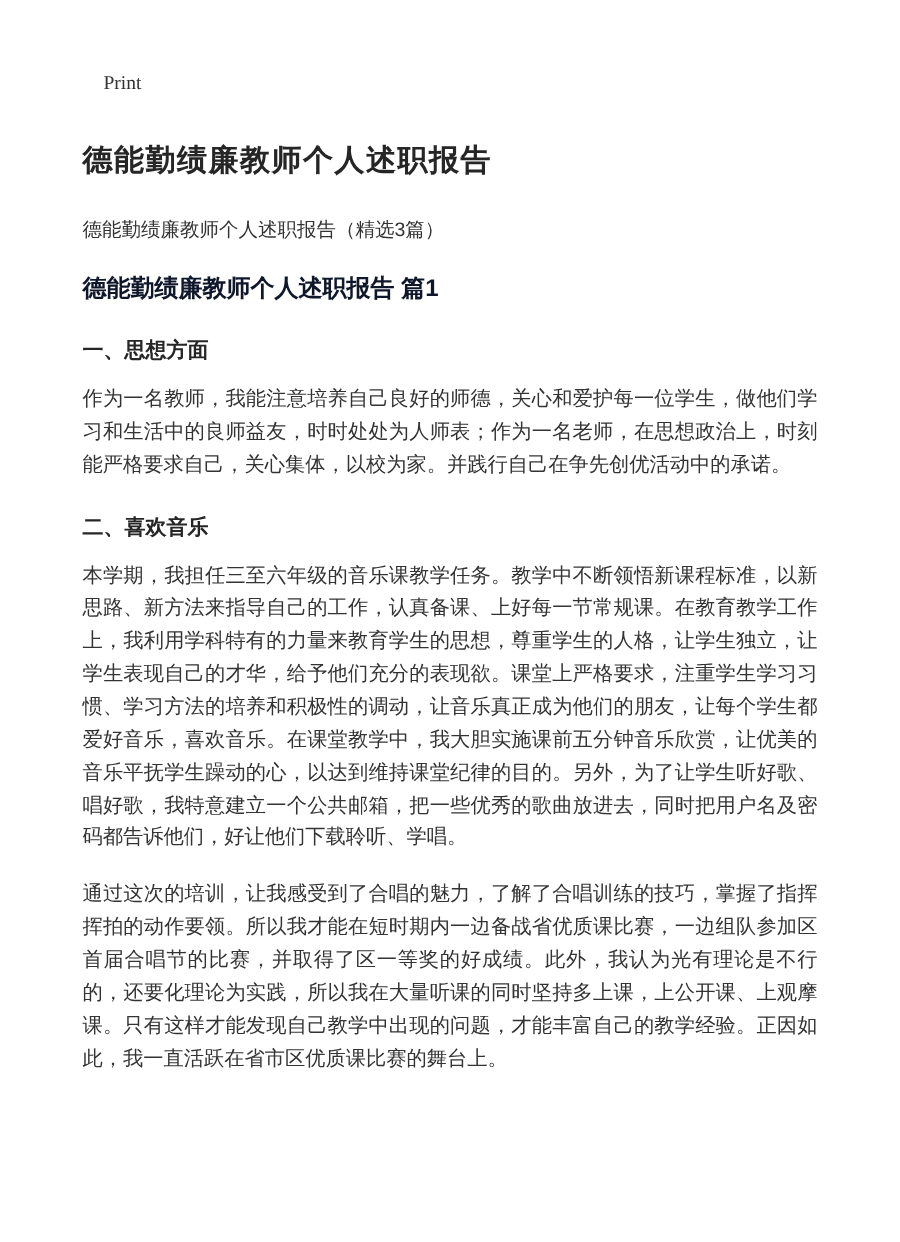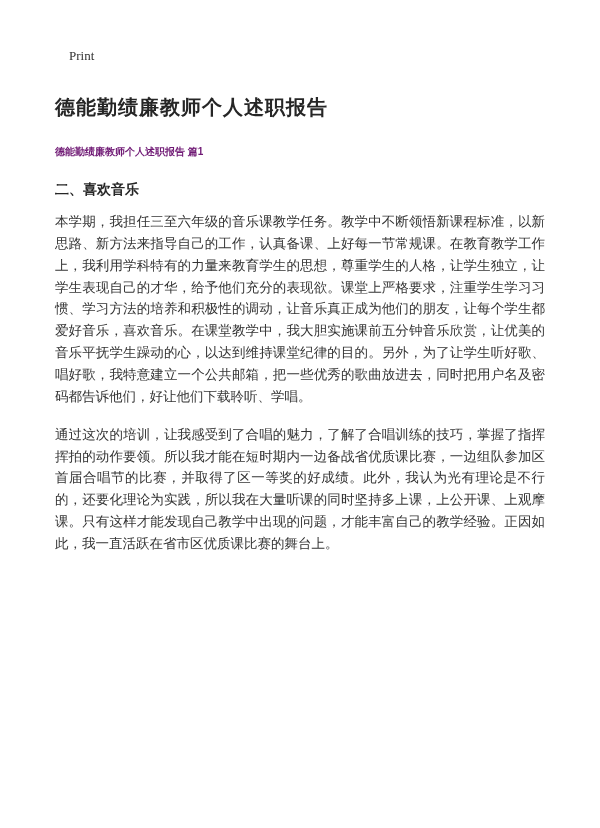--- a/index.html
+++ b/index.html
@@ -32,23 +32,23 @@
     color: #262626;
     margin: 8px 0 24px 0;
     letter-spacing: 1px;
   }
   .subtitle {
     font-size: 13px;
     color: #333333;
     margin: 0 0 20px 0;
   }
   .part-title {
-    font-size: 10px;
+    font-size: 16px;
     font-weight: bold;
-    color: #701a75;
+    color: #0f172a;
     margin: 0 0 22px 0;
   }
   .section-heading {
     font-size: 14px;
     font-weight: bold;
     color: #262626;
     margin: 22px 0 12px 0;
   }
   .para {
     font-size: 13.5px;
@@ -60,23 +60,28 @@
 </style>
 </head>
 <body>
 
 <div class="page">
 
   <div class="print-label">Print</div>
 
   <h1 class="doc-title">德能勤绩廉教师个人述职报告</h1>
 
+  <p class="subtitle">德能勤绩廉教师个人述职报告（精选3篇）</p>
 
   <h2 class="part-title">德能勤绩廉教师个人述职报告 篇1</h2>
 
+  <section>
+    <h3 class="section-heading">一、思想方面</h3>
+    <p class="para">作为一名教师，我能注意培养自己良好的师德，关心和爱护每一位学生，做他们学习和生活中的良师益友，时时处处为人师表；作为一名老师，在思想政治上，时刻能严格要求自己，关心集体，以校为家。并践行自己在争先创优活动中的承诺。</p>
+  </section>
 
   <section>
     <h3 class="section-heading">二、喜欢音乐</h3>
     <p class="para">本学期，我担任三至六年级的音乐课教学任务。教学中不断领悟新课程标准，以新思路、新方法来指导自己的工作，认真备课、上好每一节常规课。在教育教学工作上，我利用学科特有的力量来教育学生的思想，尊重学生的人格，让学生独立，让学生表现自己的才华，给予他们充分的表现欲。课堂上严格要求，注重学生学习习惯、学习方法的培养和积极性的调动，让音乐真正成为他们的朋友，让每个学生都爱好音乐，喜欢音乐。在课堂教学中，我大胆实施课前五分钟音乐欣赏，让优美的音乐平抚学生躁动的心，以达到维持课堂纪律的目的。另外，为了让学生听好歌、唱好歌，我特意建立一个公共邮箱，把一些优秀的歌曲放进去，同时把用户名及密码都告诉他们，好让他们下载聆听、学唱。</p>
   </section>
 
   <section>
     <p class="para">通过这次的培训，让我感受到了合唱的魅力，了解了合唱训练的技巧，掌握了指挥挥拍的动作要领。所以我才能在短时期内一边备战省优质课比赛，一边组队参加区首届合唱节的比赛，并取得了区一等奖的好成绩。此外，我认为光有理论是不行的，还要化理论为实践，所以我在大量听课的同时坚持多上课，上公开课、上观摩课。只有这样才能发现自己教学中出现的问题，才能丰富自己的教学经验。正因如此，我一直活跃在省市区优质课比赛的舞台上。</p>
   </section>
 

